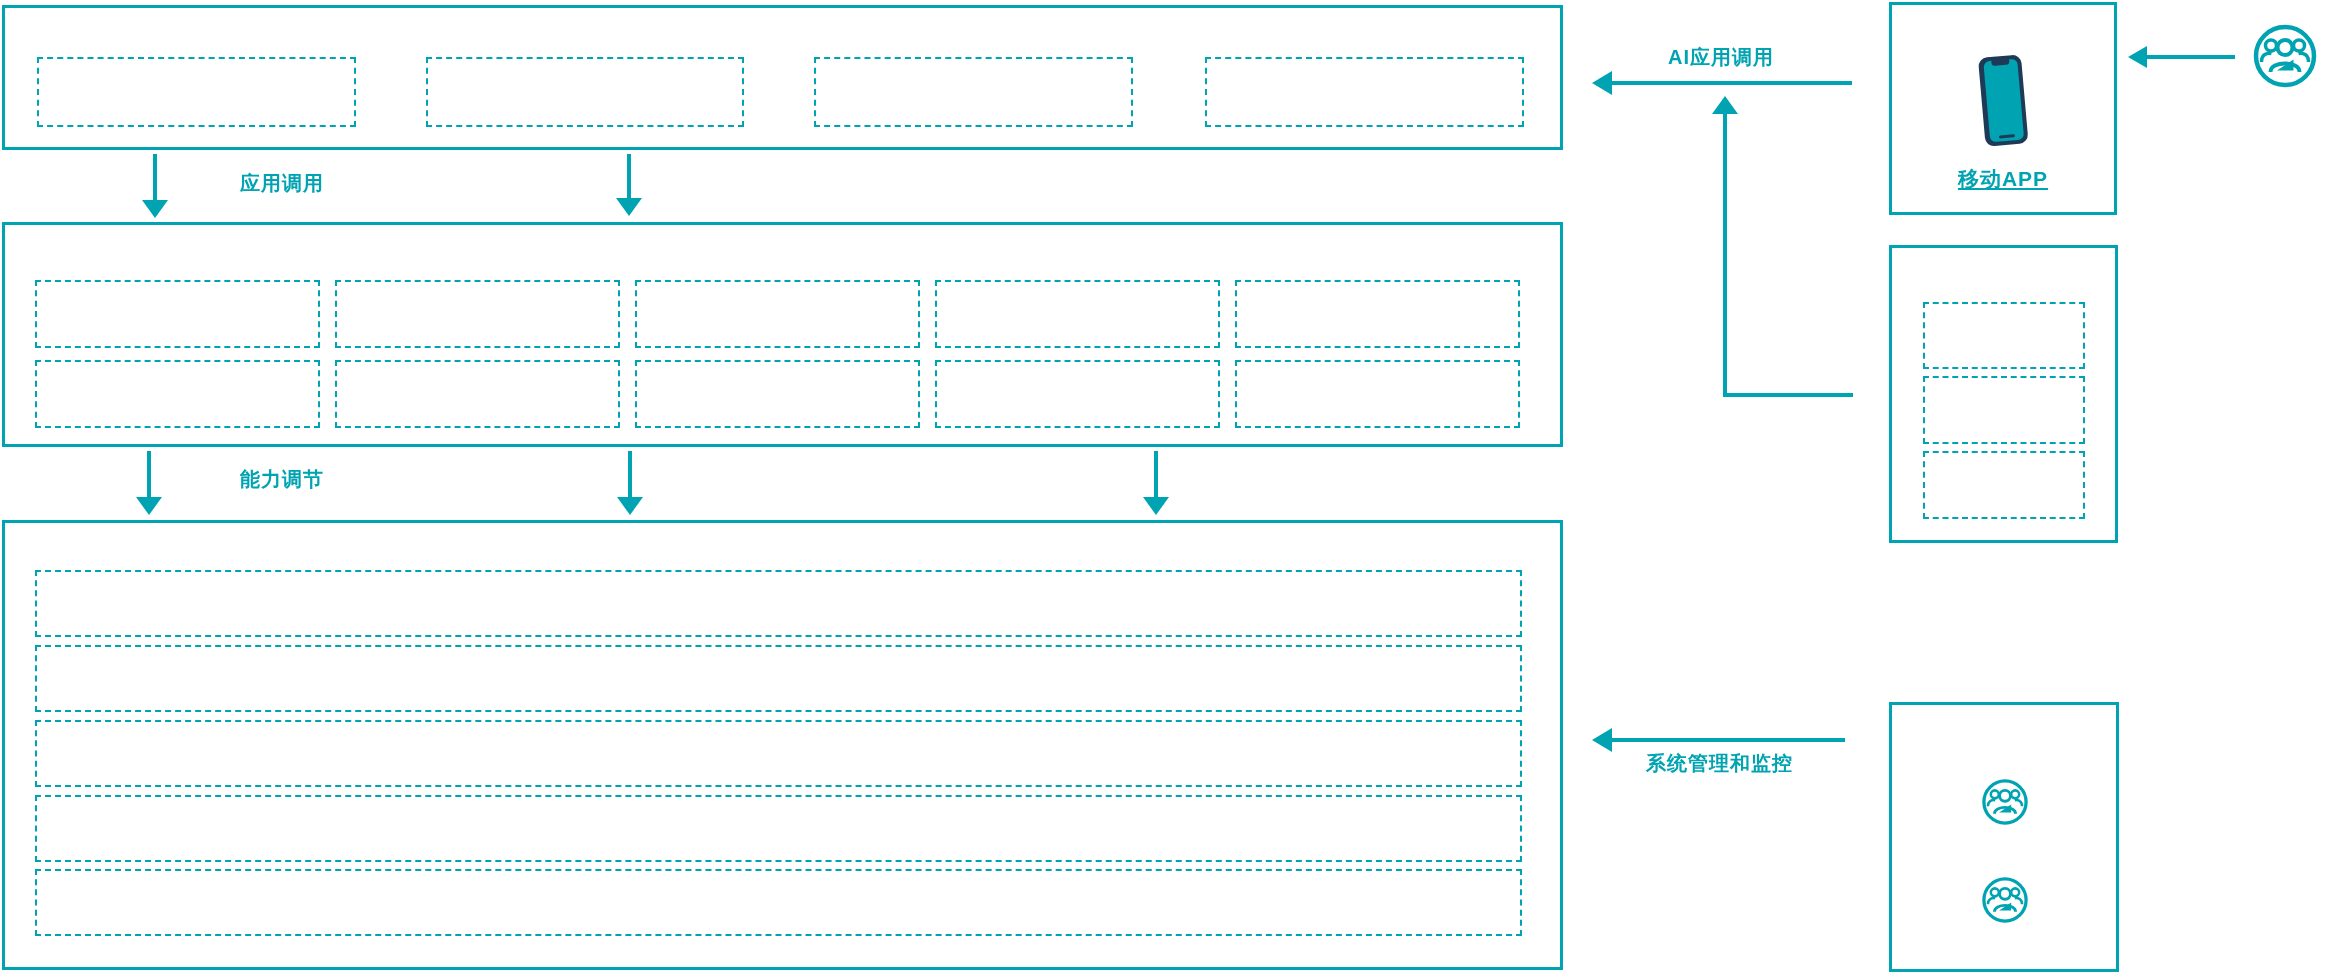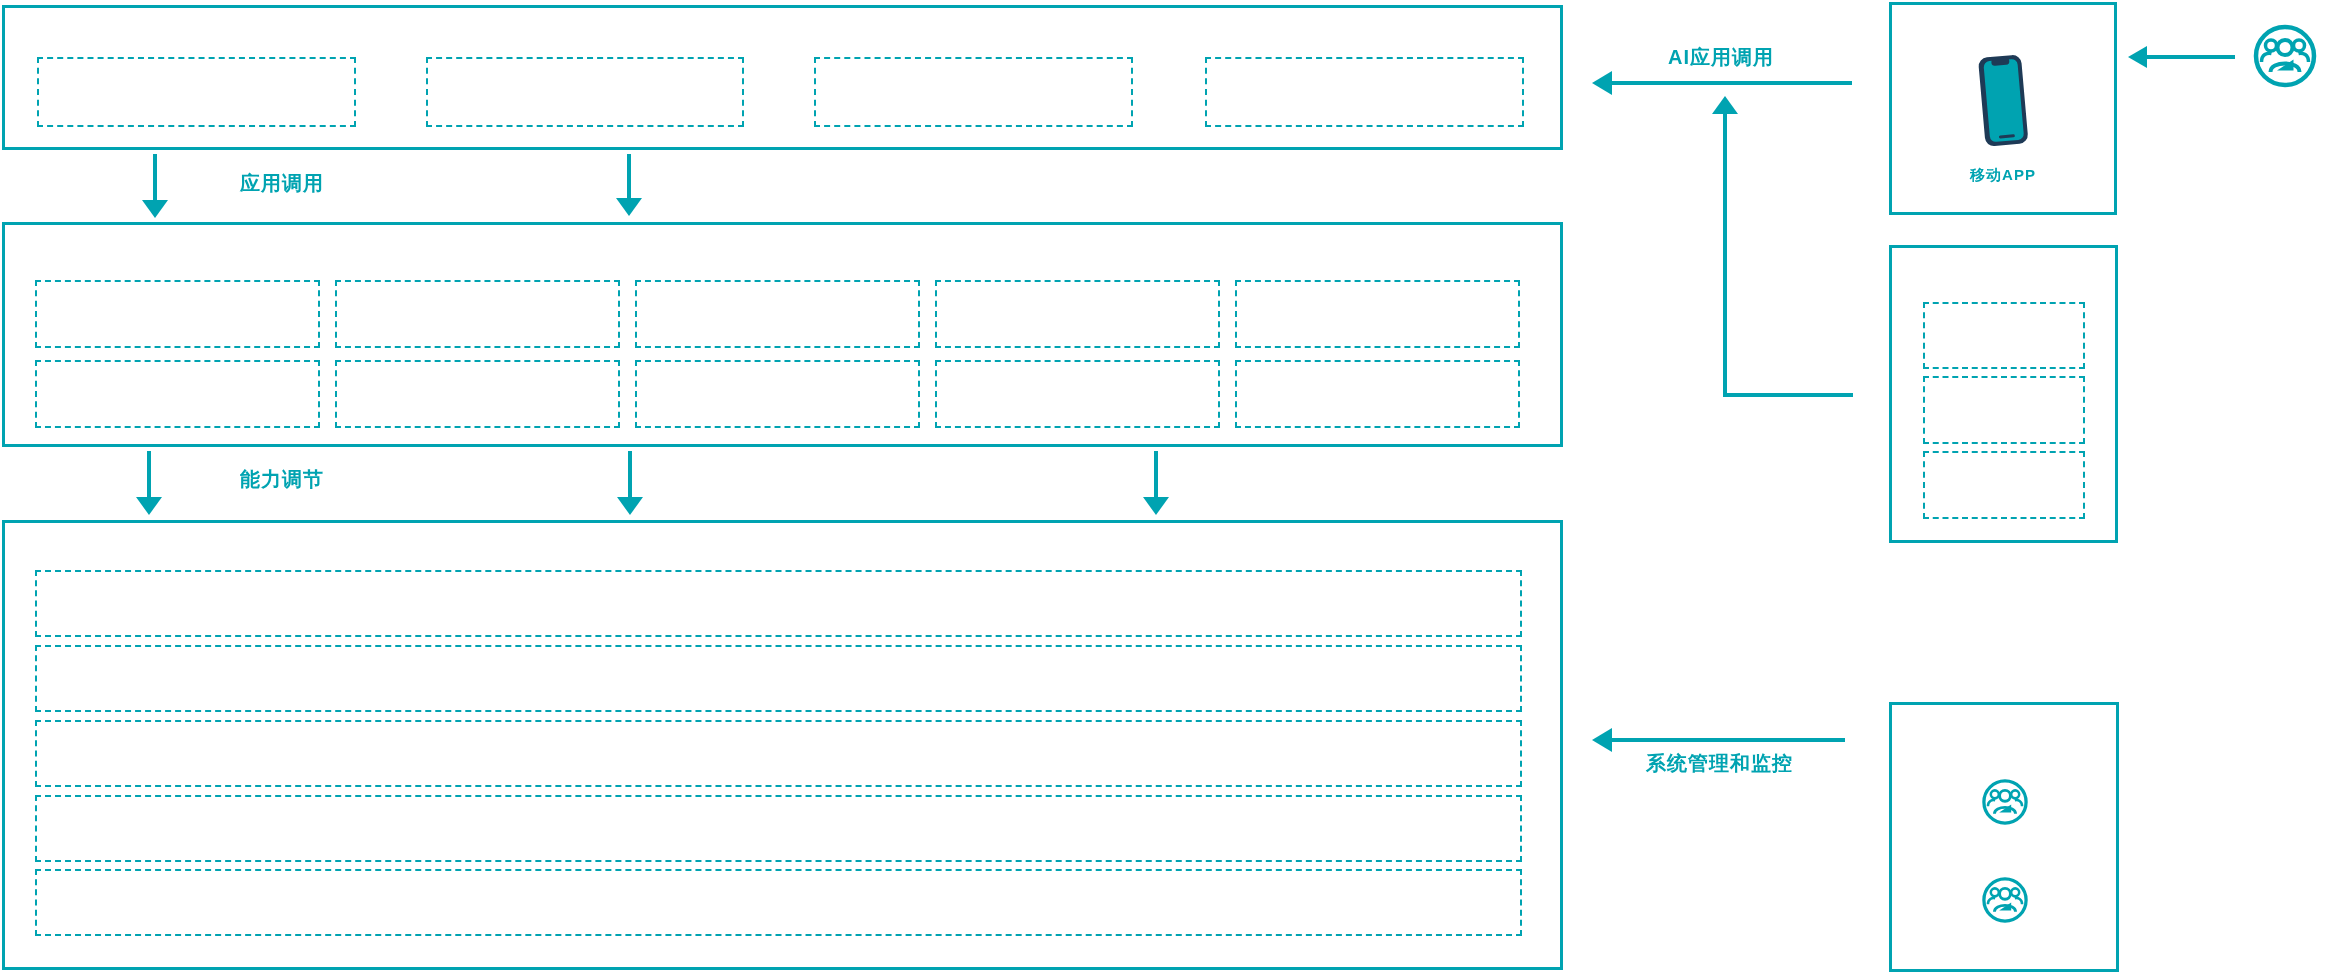--- a/index.html
+++ b/index.html
@@ -108,21 +108,21 @@
   <div class="line" style="left:1612px;top:738px;width:233px;height:4px;"></div>
   <div class="head head-left" style="left:1592px;top:728px;"></div>
 
   <div class="line" style="left:2147px;top:55px;width:88px;height:4px;"></div>
   <div class="head head-left-sm" style="left:2128px;top:46px;"></div>
 
   <div class="label" style="left:240px;top:172px;">应用调用</div>
   <div class="label" style="left:240px;top:468px;font-family:Liberation Serif, serif;">能力调节</div>
   <div class="label" style="left:1668px;top:46px;">AI应用调用</div>
   <div class="label" style="left:1646px;top:752px;">系统管理和监控</div>
-  <div class="label label-center" style="left:1889px;top:167px;width:228px;font-size:15px;">移动APP</div>
+  <div class="label label-center" style="left:1889px;top:167px;width:228px;font-size:21px;text-decoration:underline;">移动APP</div>
 
   <div class="icon" style="left:1979px;top:54px;transform:rotate(-5deg);">
     <svg width="50" height="95" viewBox="0 0 50 95">
       <rect class="fill-navy" x="3" y="2" width="43" height="89" rx="9"></rect>
       <rect class="fill-teal" x="8" y="6" width="34" height="81" rx="6"></rect>
       <rect class="fill-navy" x="16" y="4" width="18" height="7" rx="3.5"></rect>
       <rect class="fill-navy" x="17" y="81" width="16" height="3" rx="1.5"></rect>
     </svg>
   </div>
 

